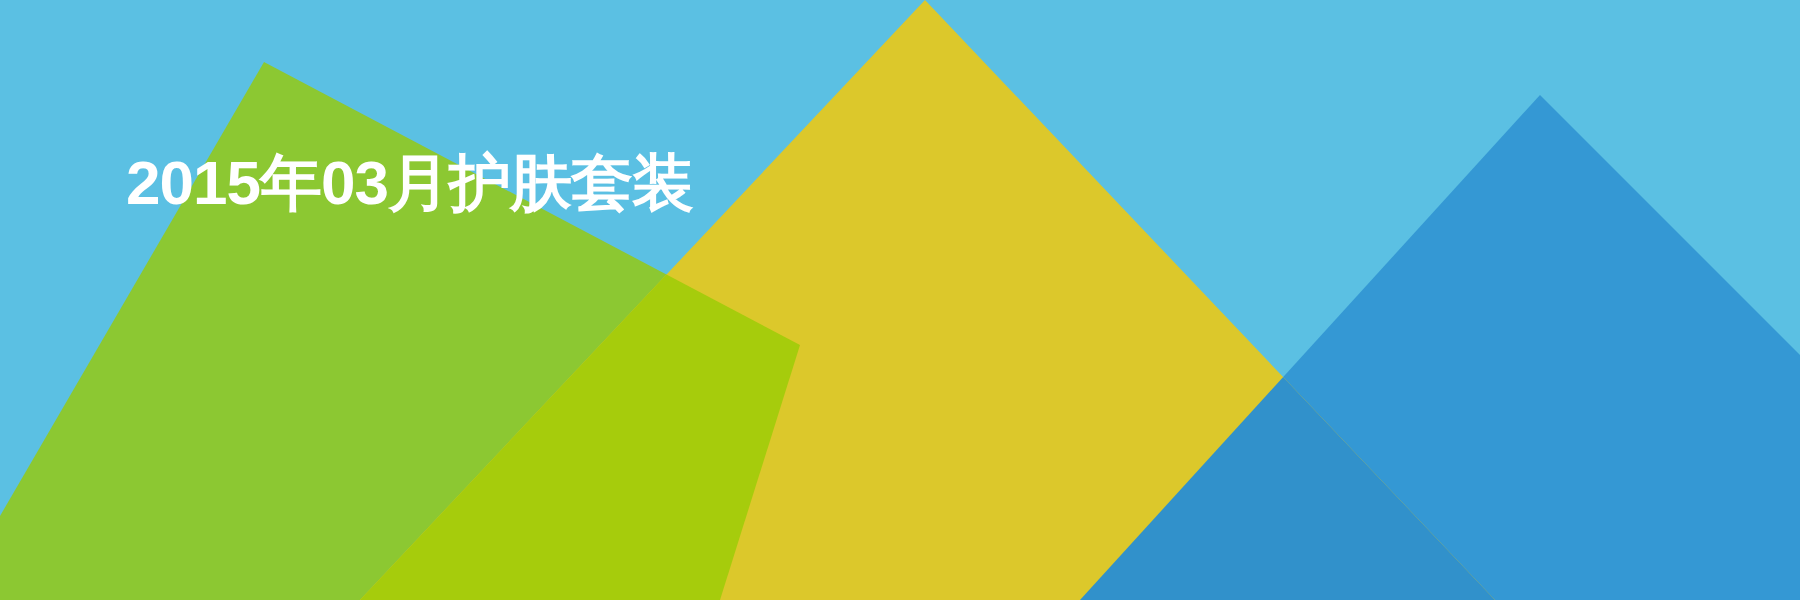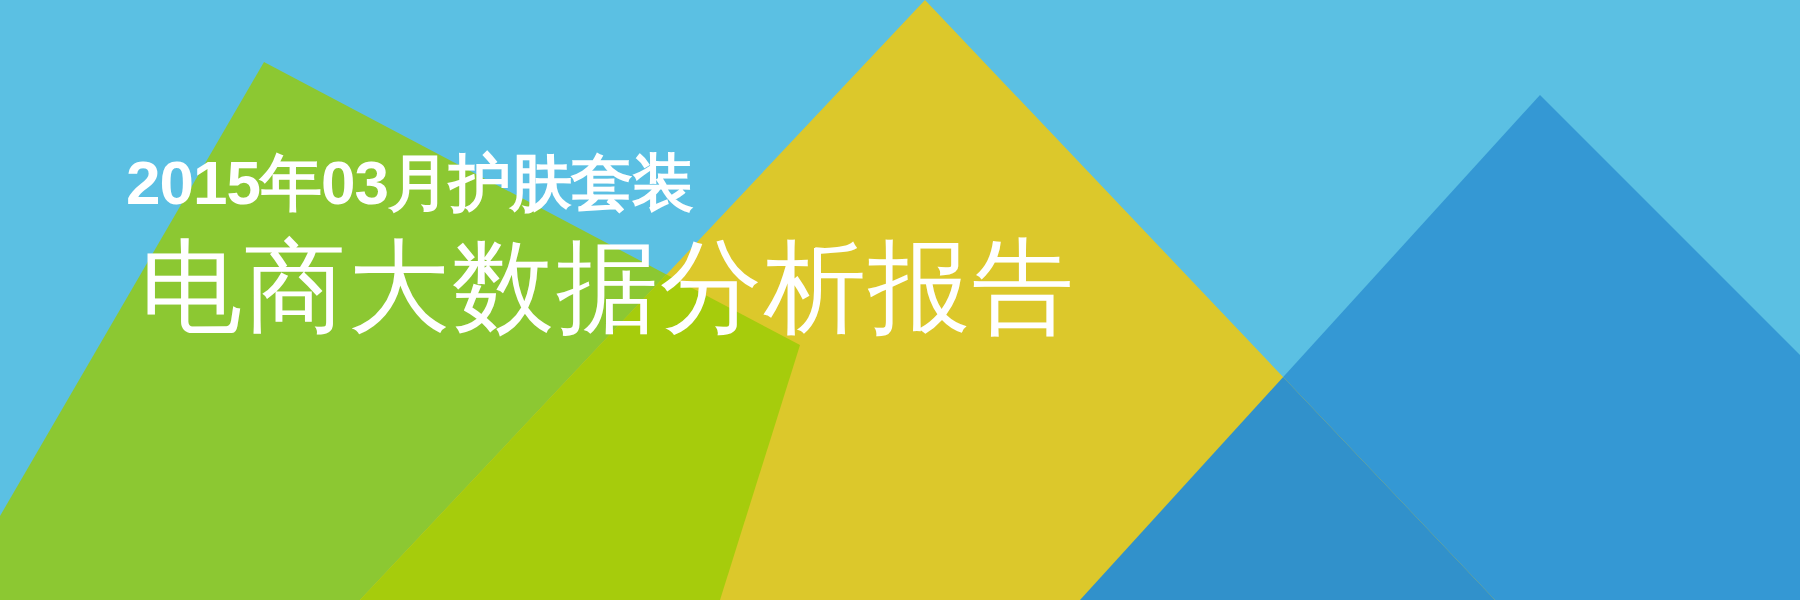--- a/index.html
+++ b/index.html
@@ -84,16 +84,15 @@
         <polygon points="264,62 800,345 720,600 0,600 0,516"></polygon>
       </clipPath>
       <clipPath id="clipBlue">
         <polygon points="1540,95 1800,355 1800,600 1080,600"></polygon>
       </clipPath>
     </defs>
   </svg>
 
   <div class="title-block">
     <div class="title-line1">2015年03月护肤套装</div>
-    <div class="title-line2">电商大数据分析报告</div>
   </div>
 
 </div>
 
 </body></html>

